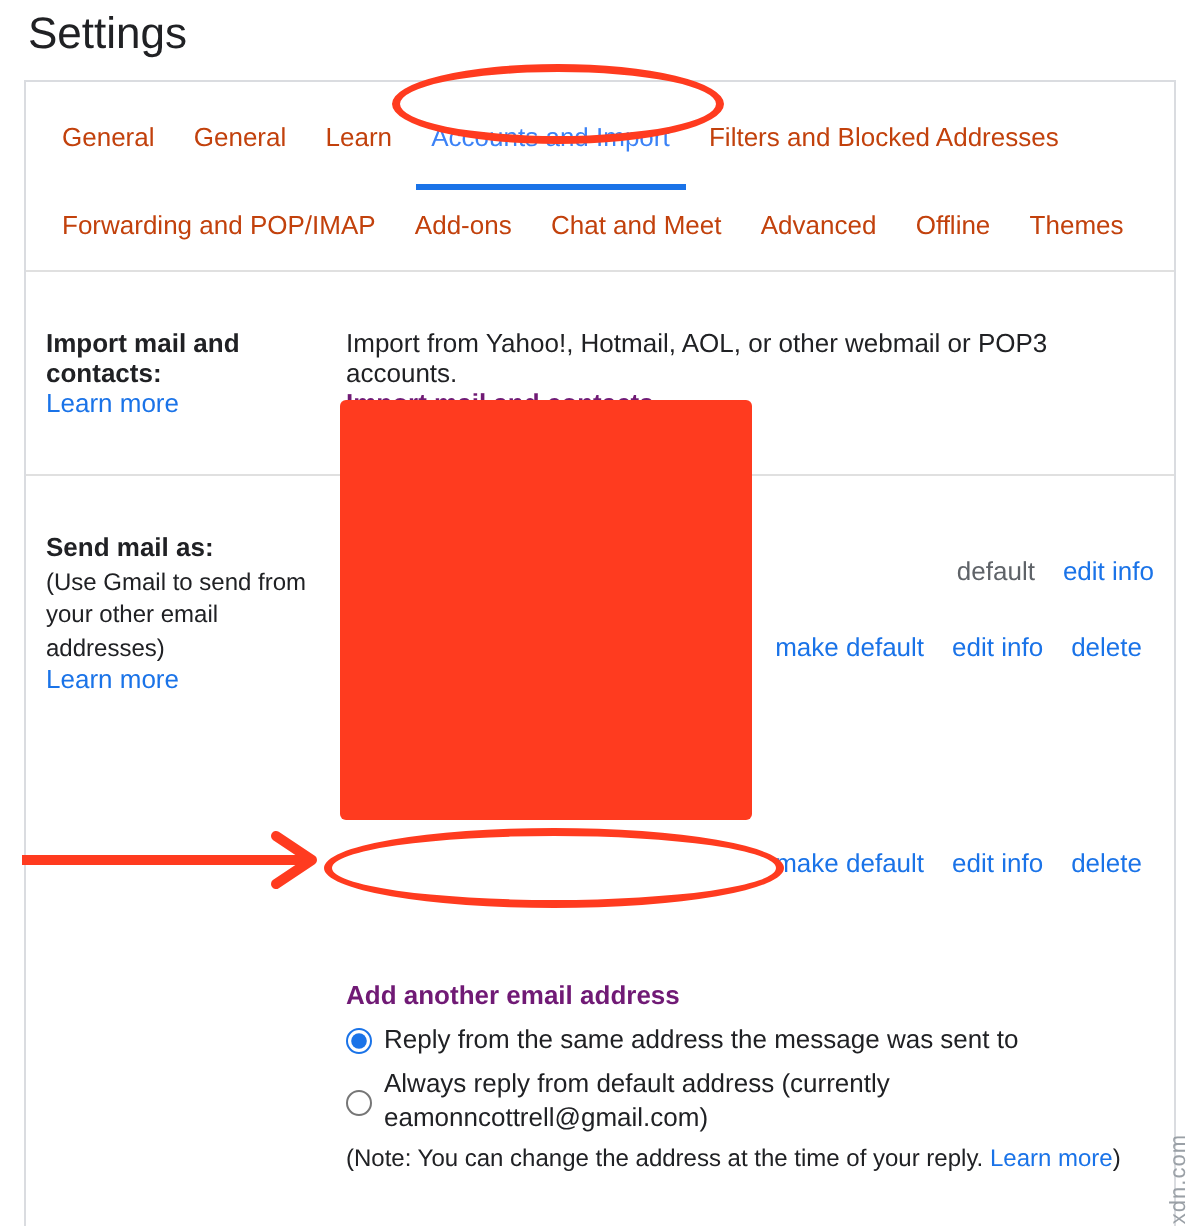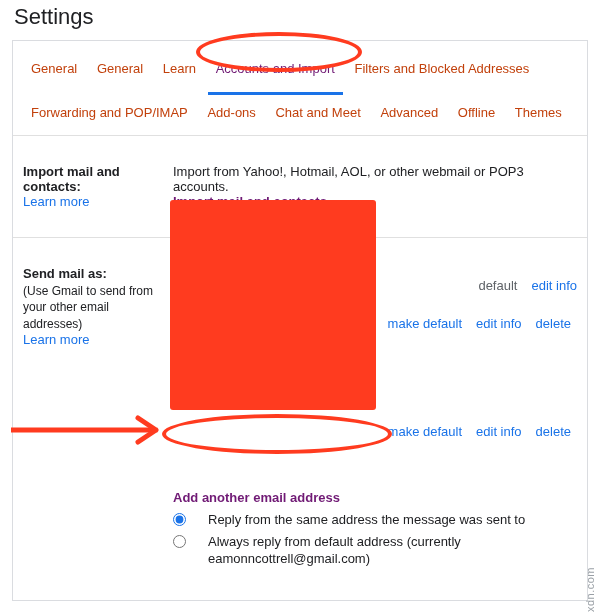--- a/index.html
+++ b/index.html
@@ -28,21 +28,21 @@
       line-height: 2.2;
     }
     .tab {
       display: inline-block;
       padding: 4px 8px 8px 8px;
       color: #c2410c;
       font-size: 13px;
       cursor: pointer;
     }
     .tab.active {
-      color: #701a75;
+      color: #3b82f6;
       border-bottom: 3px solid #1a73e8;
       font-weight: 500;
     }
     .section {
       display: flex;
       padding: 28px 10px;
       border-top: 1px solid #e0e0e0;
     }
     .section:first-of-type { border-top: 1px solid #e0e0e0; margin-top: 6px; }
     .sec-left {
@@ -64,21 +64,21 @@
     .row {
       display: flex;
       justify-content: flex-end;
       height: 38px;
       align-items: center;
     }
     .row .left-fill { flex: 1; }
     .def-label { color: #5f6368; margin-right: 14px; }
     .reply-block { margin-top: 6px; }
     .reply-block .rtitle { font-weight: 700; margin-bottom: 4px; }
-    .radio-row { display: flex; align-items: flex-start; gap: 22px; margin-bottom: 4px; line-height: 1.35; }
+    .radio-row { display: flex; align-items: center; gap: 6px; margin-bottom: 4px; line-height: 1.35; }
     .radio-row input { margin-top: 2px; accent-color: #1a73e8; }
     .note { font-size: 12px; margin-top: 4px; }
     .watermark {
       position: absolute;
       right: 4px;
       bottom: 46px;
       transform: rotate(-90deg);
       transform-origin: right bottom;
       font-size: 11px;
       color: #9aa0a6;
@@ -172,20 +172,23 @@
         <label class="radio-row">
           <input type="radio" name="replyopt" checked="" style="">
           <span>Reply from the same address the message was sent to</span>
         </label>
         <label class="radio-row">
           <input type="radio" name="replyopt" style="">
           <span>
             <span>Always reply from default address (currently </span><span>eamonncottrell@gmail.com</span><span>)</span>
           </span>
         </label>
+        <div class="note">
+          <span>(Note: You can change the address at the time of your reply. </span><span class="link">Learn more</span><span>)</span>
+        </div>
       </div>
     </div>
   </div>
 
 </div>
 
 <div class="redact"></div>
 <div class="anno ellipse ell-tab"></div>
 <div class="anno ellipse ell-add"></div>
 <svg class="anno arrow-svg" viewBox="0 0 170 60">

